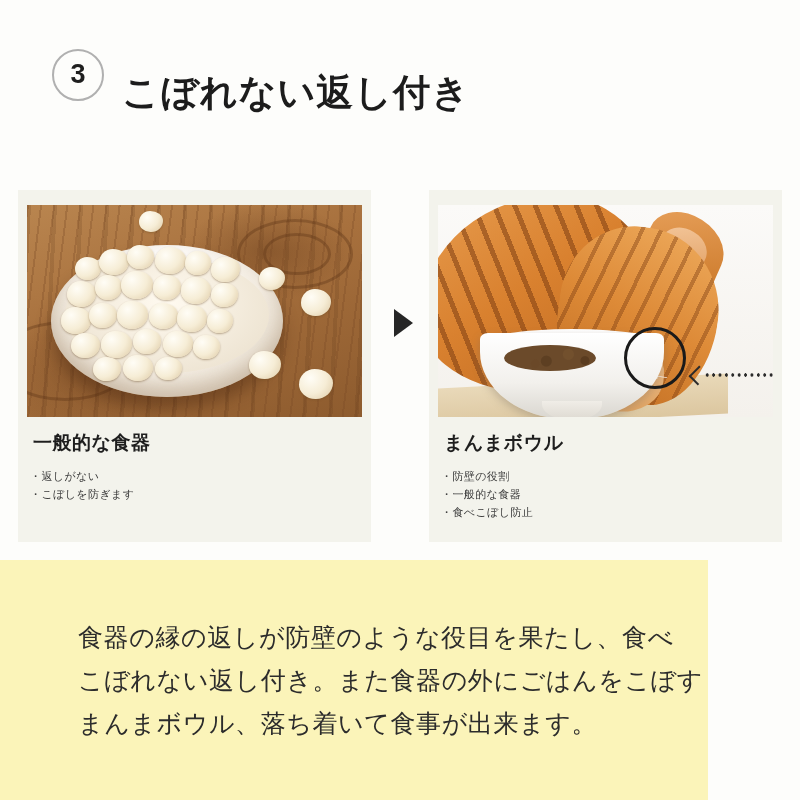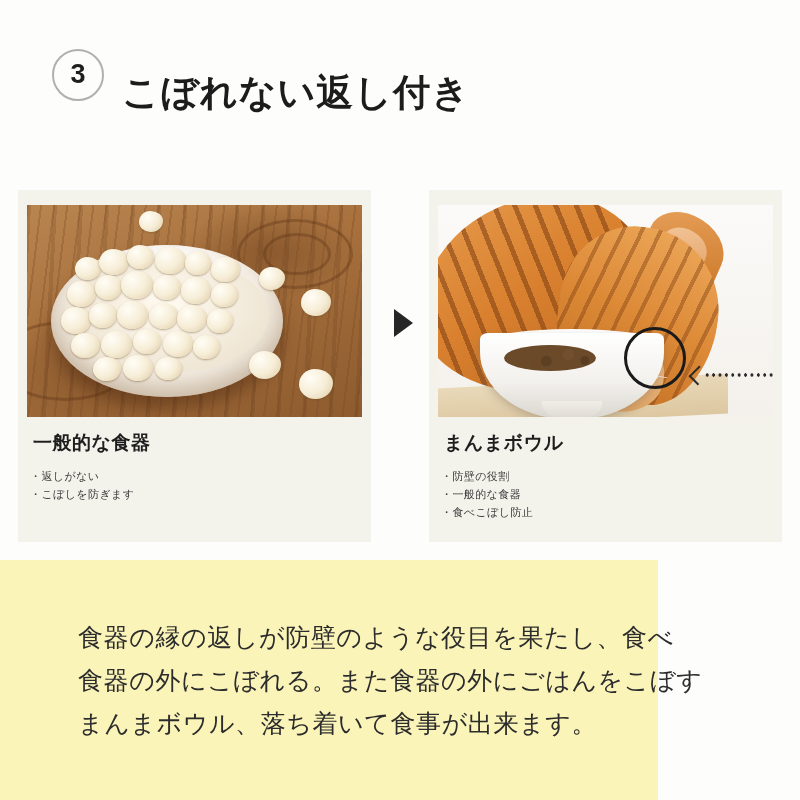--- a/index.html
+++ b/index.html
@@ -201,21 +201,21 @@
     letter-spacing:.5px;margin:0 0 12px 6px;
   }
   .bullets{list-style:none;margin:0;padding:0;}
   .bullets li{
     font-size:11px;color:#3a3a3a;line-height:1.62;
     letter-spacing:.4px;margin-left:3px;
   }
 
   
   .yellow-band{
-    position:absolute;left:0;top:560px;width:658px;height:240px;
+    position:absolute;left:0;top:560px;width:708px;height:240px;
     background:#fbf4b9;
   }
   .yellow-text{
     position:absolute;left:78px;top:56px;width:660px;
     font-size:25px;line-height:1.72;color:#2c2c2c;
     letter-spacing:.6px;
   }
   .yellow-text p{margin:0;}
 </style>
 </head>
@@ -322,18 +322,18 @@
           <li>・一般的な食器</li>
           <li>・食べこぼし防止</li>
         </ul>
       </div>
     </div>
   </div>
 
   <div class="yellow-band">
     <div class="yellow-text">
       <p>食器の縁の返しが防壁のような役目を果たし、食べ</p>
-      <p>食器の外にこぼれる。また食器の外にごはんをこぼす</p>
+      <p>こぼれない返し付き。また食器の外にごはんをこぼす</p>
       <p>まんまボウル、落ち着いて食事が出来ます。</p>
     </div>
   </div>
 
 </div>
 
 </body></html>

